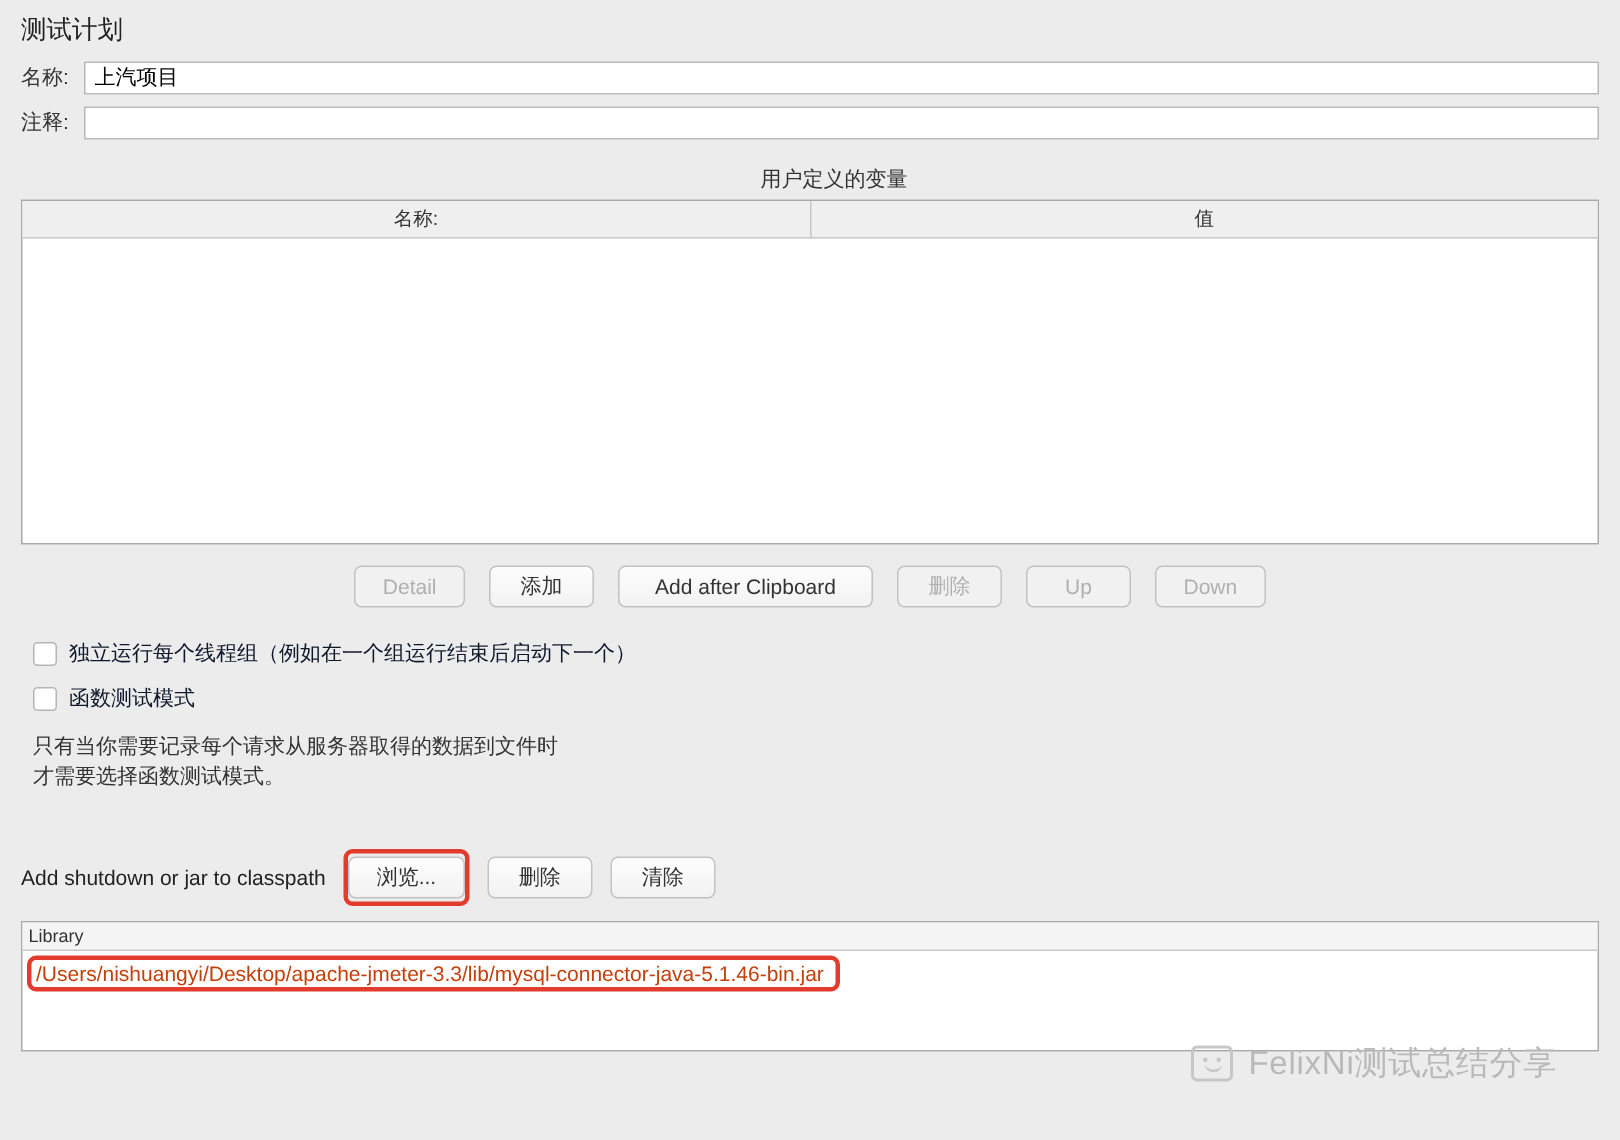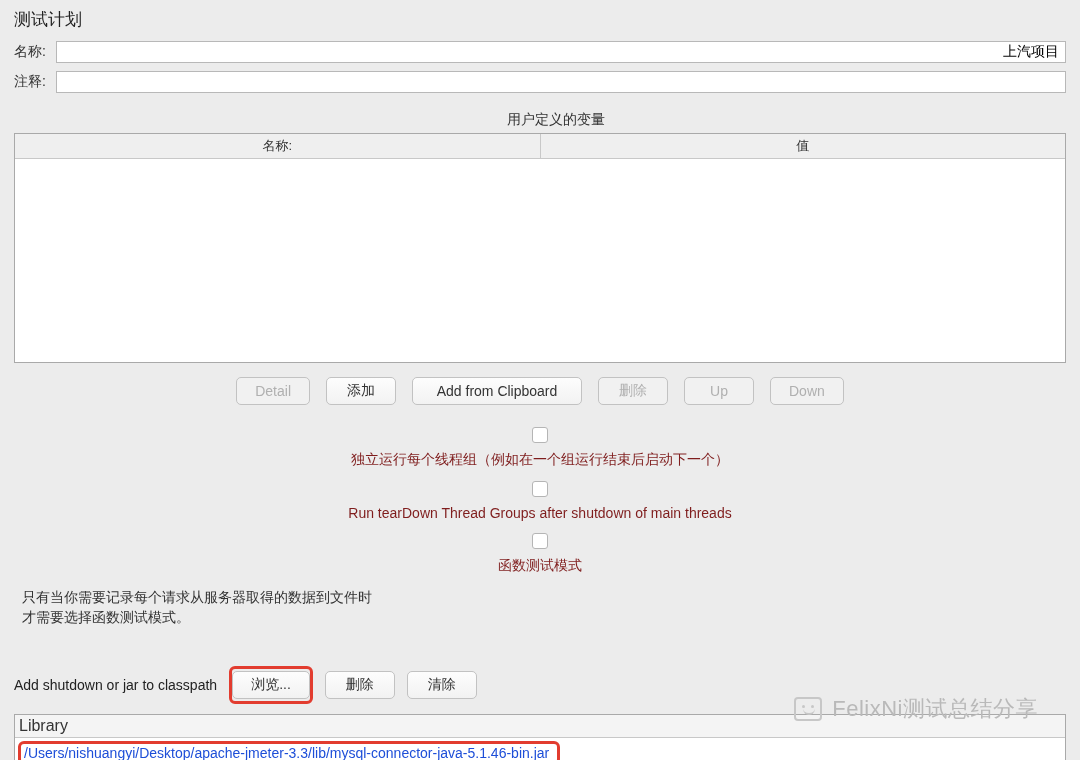--- a/index.html
+++ b/index.html
@@ -31,21 +31,20 @@
       font-size: 14px;
       color: #333;
     }
     .form-input {
       flex: 1;
       height: 22px;
       padding: 2px 6px;
       font-size: 14px;
       border: 1px solid #b8b8b8;
       background: #fff;
-      text-align: right;
     }
     .section-title {
       text-align: center;
       font-size: 14px;
       color: #333;
       padding: 2px 0 4px 0;
       margin-left: 32px;
     }
     .table-wrap {
       padding: 0 14px;
@@ -96,22 +95,21 @@
     .btn.wide { min-width: 170px; }
     .checks {
       padding: 4px 22px 4px 22px;
     }
     .check-row {
       display: flex;
       align-items: center;
       gap: 8px;
       margin-bottom: 12px;
       font-size: 14px;
-      color: #7f1d1d;
-      flex-direction: column;
+      color: #0f172a;
     }
     .chk {
       width: 16px;
       height: 16px;
       border: 1px solid #b5b5b5;
       border-radius: 3px;
       background: #fff;
       display: inline-block;
     }
     .helper-text {
@@ -136,33 +134,33 @@
       padding: 2px 0;
       display: inline-flex;
     }
     .lib-box {
       border: 1px solid #a9a9a9;
       background: #fff;
       margin: 2px 0 0 0;
       padding-bottom: 36px;
     }
     .lib-header {
-      font-size: 16px;
+      font-size: 12px;
       color: #333;
       padding: 2px 4px;
       border-bottom: 1px solid #c8c8c8;
       background: #f4f4f4;
     }
     .lib-entry-wrap {
       display: flex;
       padding: 3px 3px 3px 3px;
     }
     .lib-entry {
       font-size: 14px;
-      color: #1d4ed8;
+      color: #c2410c;
       border: 3px solid #e23c2f;
       border-radius: 6px;
       padding: 1px 8px 1px 3px;
       display: inline-block;
       font-family: -apple-system, Arial, sans-serif;
     }
     .watermark {
       position: absolute;
       right: 42px;
       bottom: 36px;
@@ -229,34 +227,30 @@
       <div class="col">名称:</div>
       <div class="col">值</div>
     </div>
     <div class="var-body"></div>
   </div>
 </div>
 
 <div class="btn-row">
   <button class="btn disabled">Detail</button>
   <button class="btn">添加</button>
-  <button class="btn wide">Add from Clipboard</button>
+  <button class="btn wide">Add after Clipboard</button>
   <button class="btn disabled">删除</button>
   <button class="btn disabled">Up</button>
   <button class="btn disabled">Down</button>
 </div>
 
 <div class="checks">
   <div class="check-row">
     <span class="chk"></span>
     <span>独立运行每个线程组（例如在一个组运行结束后启动下一个）</span>
-  </div>
-  <div class="check-row">
-    <span class="chk"></span>
-    <span>Run tearDown Thread Groups after shutdown of main threads</span>
   </div>
   <div class="check-row">
     <span class="chk"></span>
     <span>函数测试模式</span>
   </div>
   <div class="helper-text">
     <div>只有当你需要记录每个请求从服务器取得的数据到文件时</div>
     <div>才需要选择函数测试模式。</div>
     <br>
   </div>

